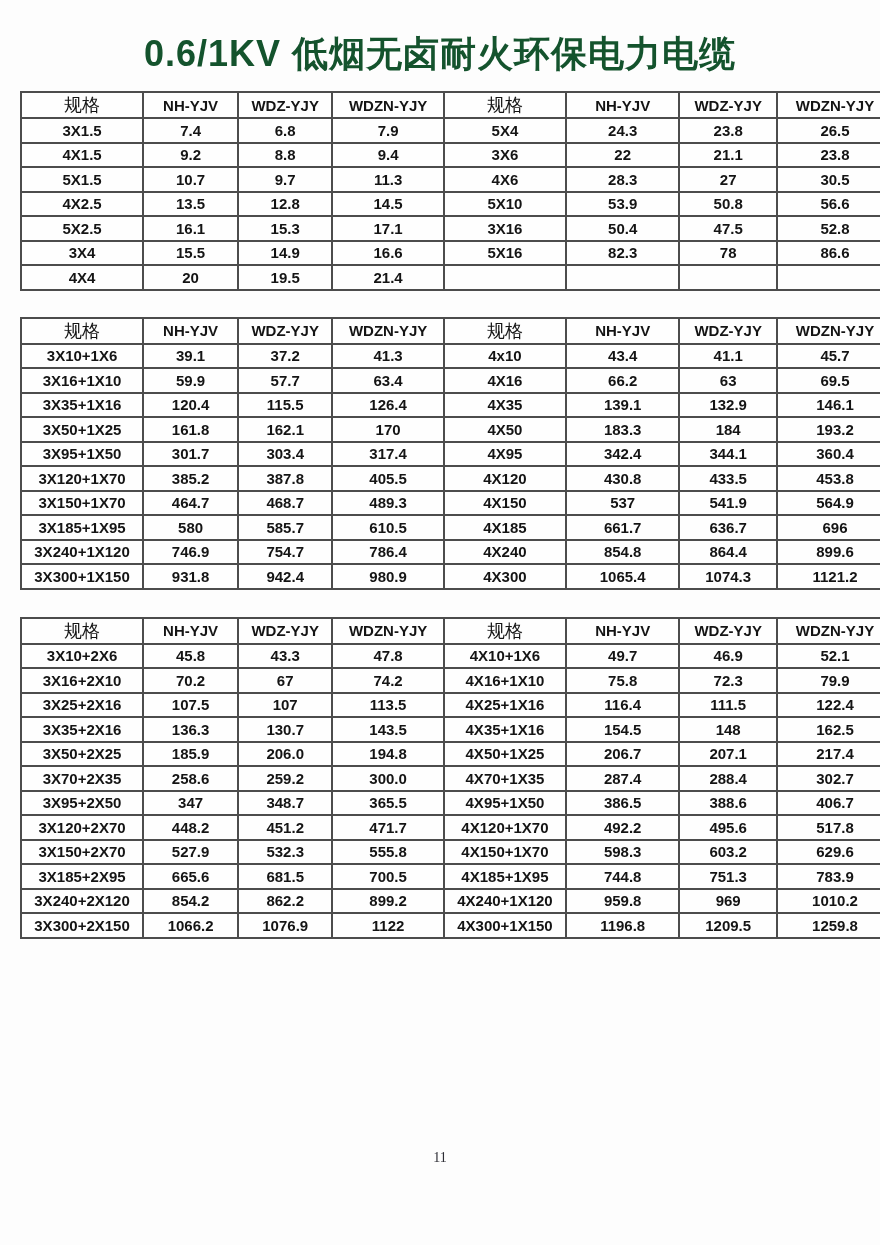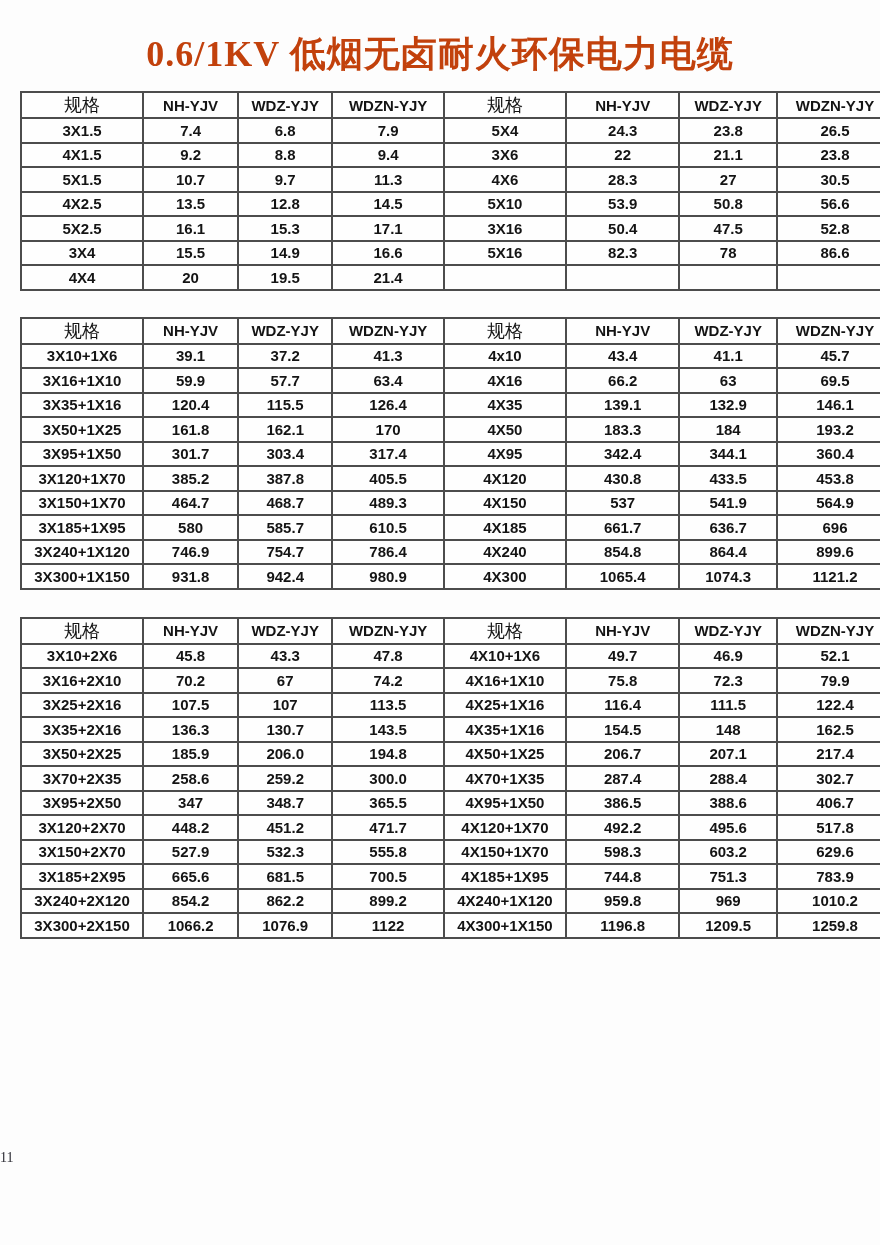--- a/index.html
+++ b/index.html
@@ -10,25 +10,25 @@
     height: 1245px;
     margin: 0 auto;
     background: #fdfdfd;
     font-family: "Liberation Sans", sans-serif;
     color: #161616;
     overflow: hidden;
   }
   .doc-title {
     padding-top: 30px;
     text-align: center;
-    font-family: Liberation Serif, serif;
+    font-family: Liberation Sans, sans-serif;
     font-weight: bold;
     font-size: 36px;
     letter-spacing: 1px;
-    color: #c2410c;
+    color: #14532d;
     white-space: nowrap;
   }
   .spec-table {
     border-collapse: collapse;
     table-layout: fixed;
     width: 874px;
     margin-left: 20px;
     background: #fefefe;
   }
   .spec-table.t1 { margin-top: 12px; }
@@ -56,21 +56,21 @@
   .spec-table td {
     font-weight: bold;
     font-size: 15px;
     color: #141414;
   }
   .page-number {
     position: absolute;
     left: 0;
     right: 0;
     top: 1150px;
-    text-align: left;
+    text-align: center;
     font-family: "Liberation Serif", "DejaVu Serif", serif;
     font-size: 14px;
     color: #2c2c34;
   }
 </style>
 </head>
 <body>
 
 <div class="page">
 

